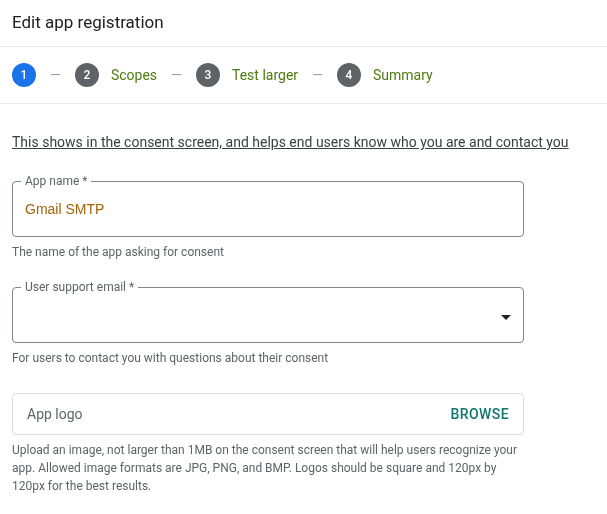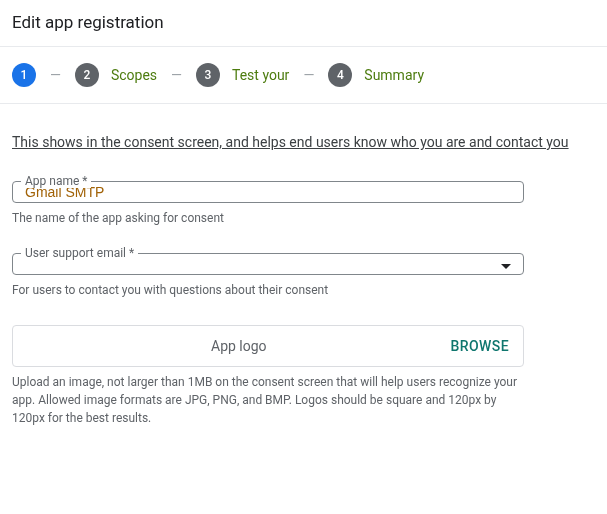--- a/index.html
+++ b/index.html
@@ -59,21 +59,21 @@
       color: #3c4043;
       line-height: 1.5;
       margin-bottom: 28px;
       max-width: 560px;
       text-decoration: underline;
     }
     .field-wrap { margin-bottom: 26px; position: relative; }
     .outlined-field {
       border: 1px solid #80868b;
       border-radius: 4px;
-      height: 22px;
+      height: 56px;
       width: 512px;
       position: relative;
       display: flex;
       align-items: center;
       padding: 0 12px;
     }
     .floating-label {
       position: absolute;
       top: -8px;
       left: 8px;
@@ -106,21 +106,20 @@
       height: 42px;
       width: 512px;
       display: flex;
       align-items: center;
       padding: 0 14px;
     }
     .logo-placeholder {
       font-size: 14px;
       color: #5f6368;
       flex: 1;
-      text-align: center;
     }
     .browse-btn {
       font-size: 14px;
       font-weight: 500;
       color: #0f766e;
       letter-spacing: 0.4px;
       cursor: pointer;
     }
   </style>
 </head>
@@ -135,21 +134,21 @@
     <div class="step-num active">1</div>
   </div>
   <div class="step-sep">—</div>
   <div class="step">
     <div class="step-num inactive">2</div>
     <div class="step-label">Scopes</div>
   </div>
   <div class="step-sep">—</div>
   <div class="step">
     <div class="step-num inactive">3</div>
-    <div class="step-label">Test your</div>
+    <div class="step-label">Test larger</div>
   </div>
   <div class="step-sep">—</div>
   <div class="step">
     <div class="step-num inactive">4</div>
     <div class="step-label">Summary</div>
   </div>
 </div>
 
 <div class="content">
   <div class="section-desc">This shows in the consent screen, and helps end users know who you are and contact you</div>

